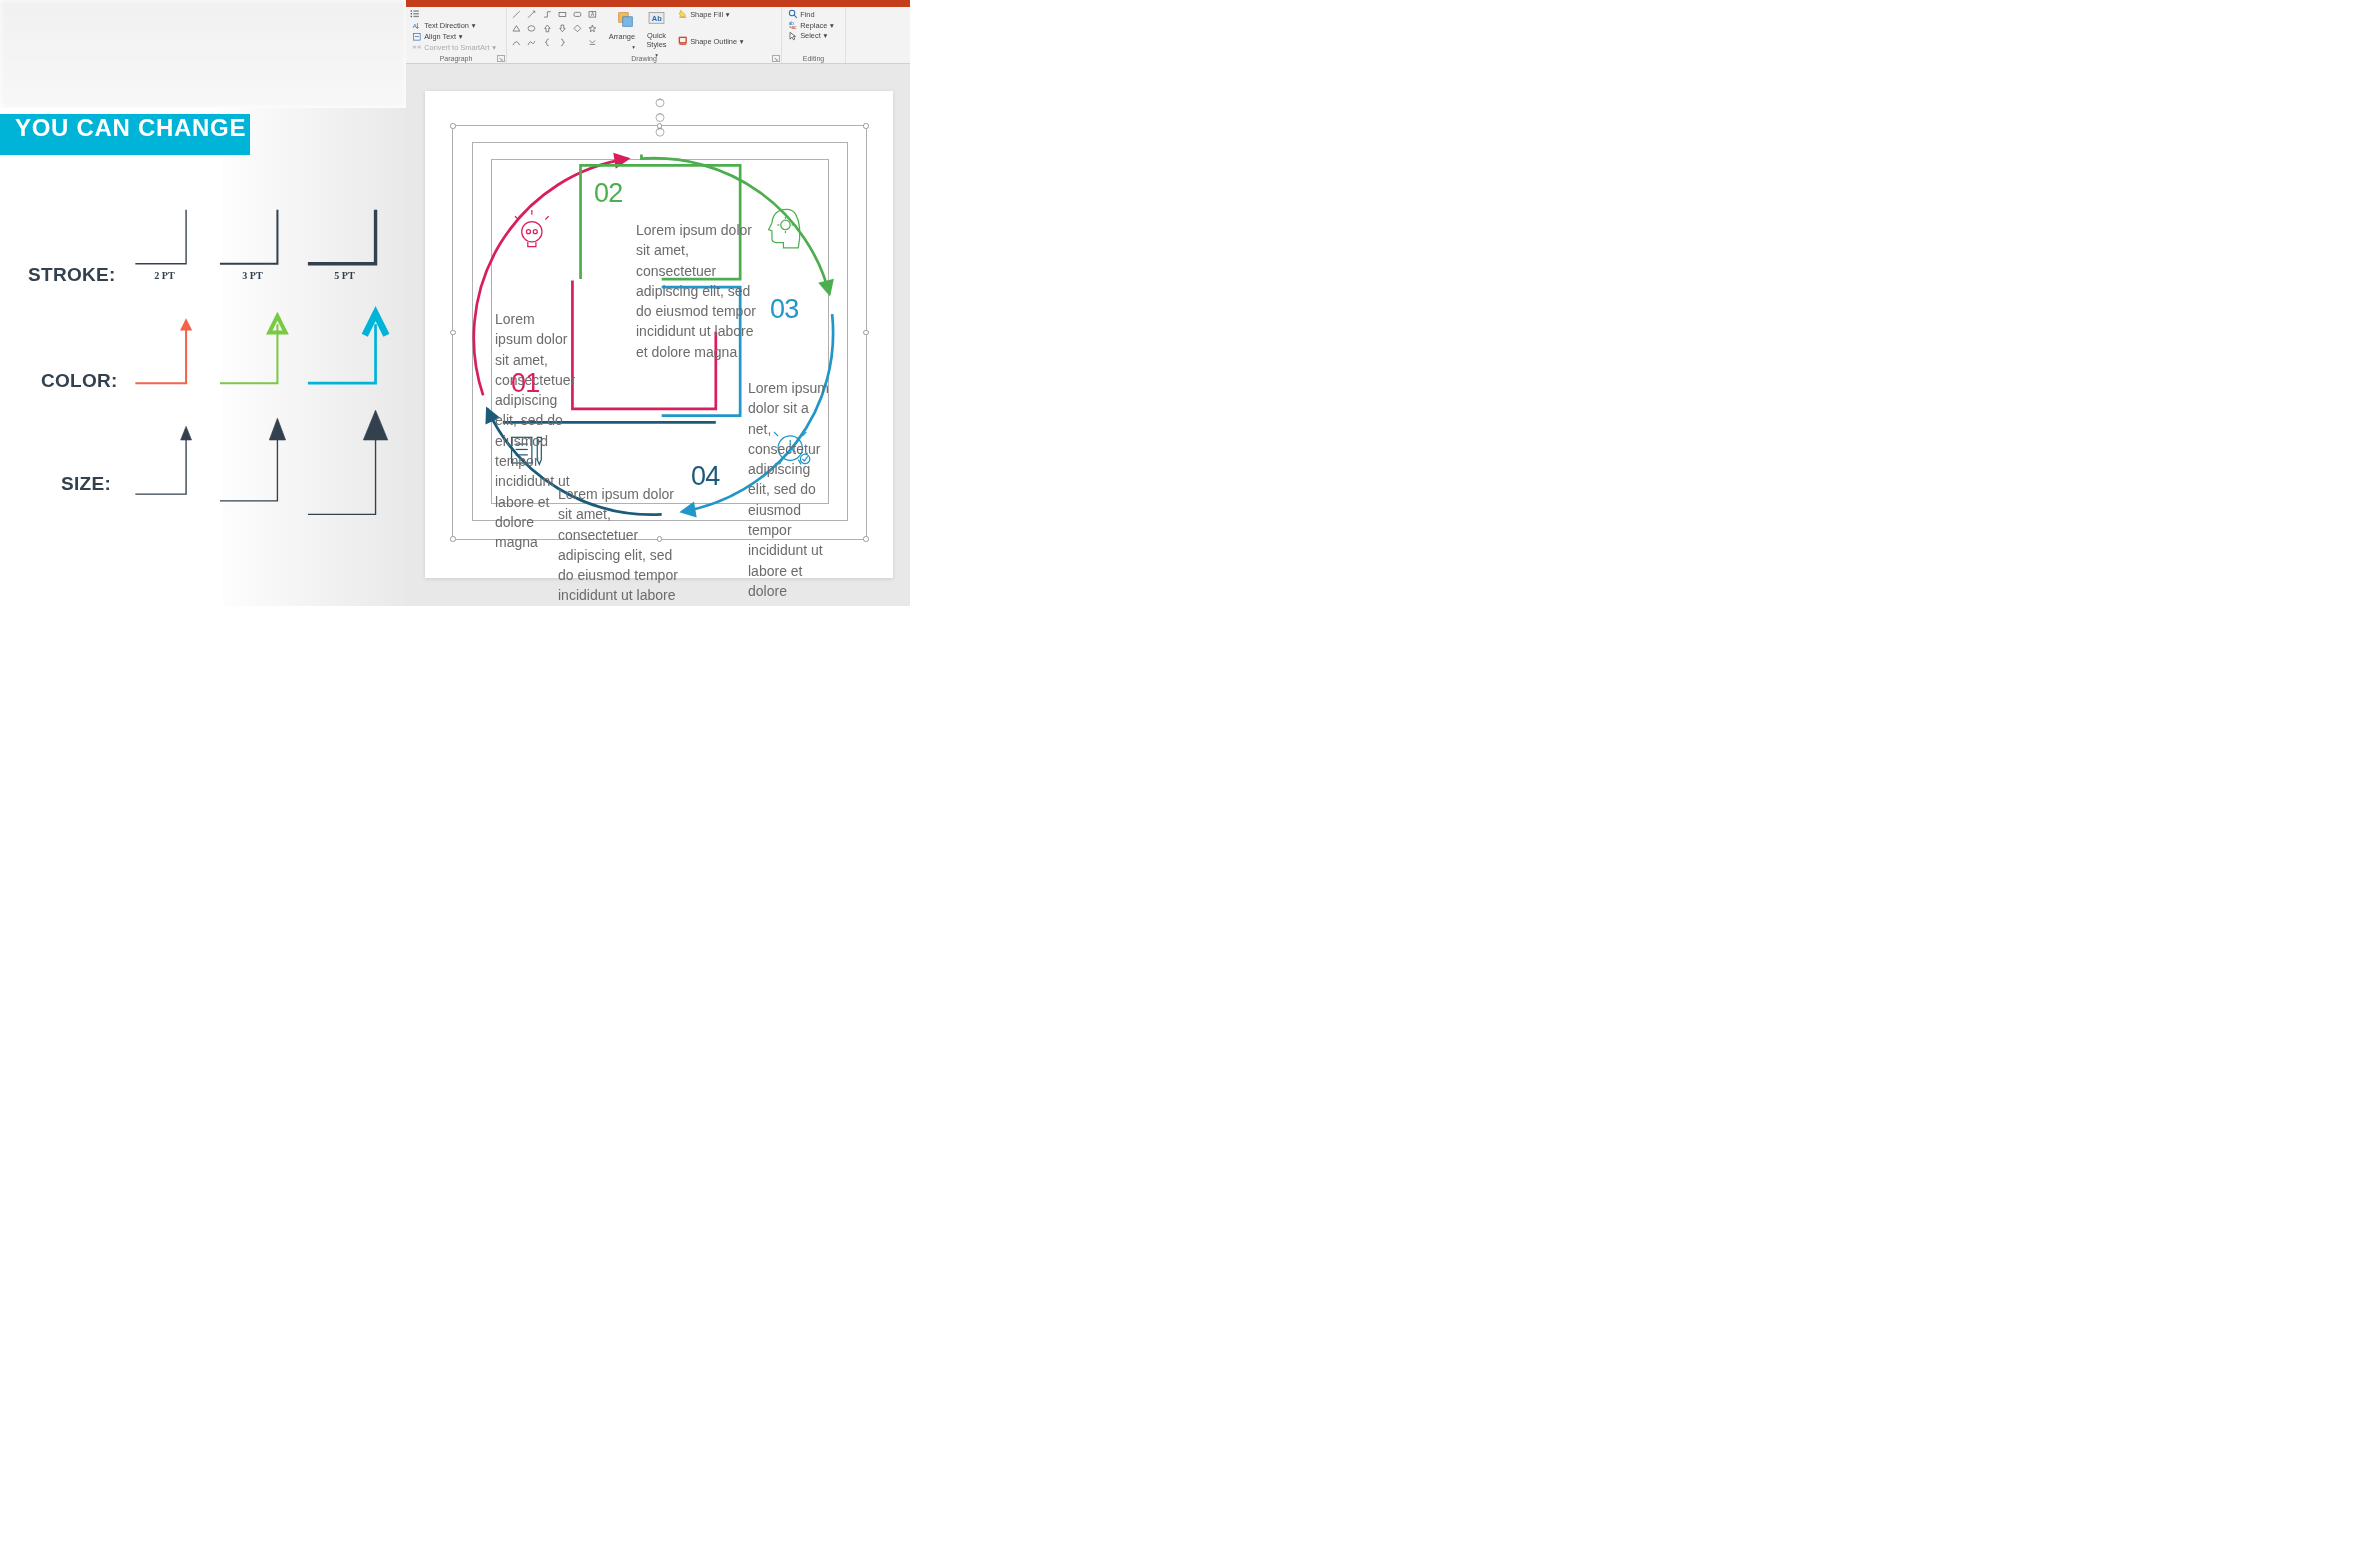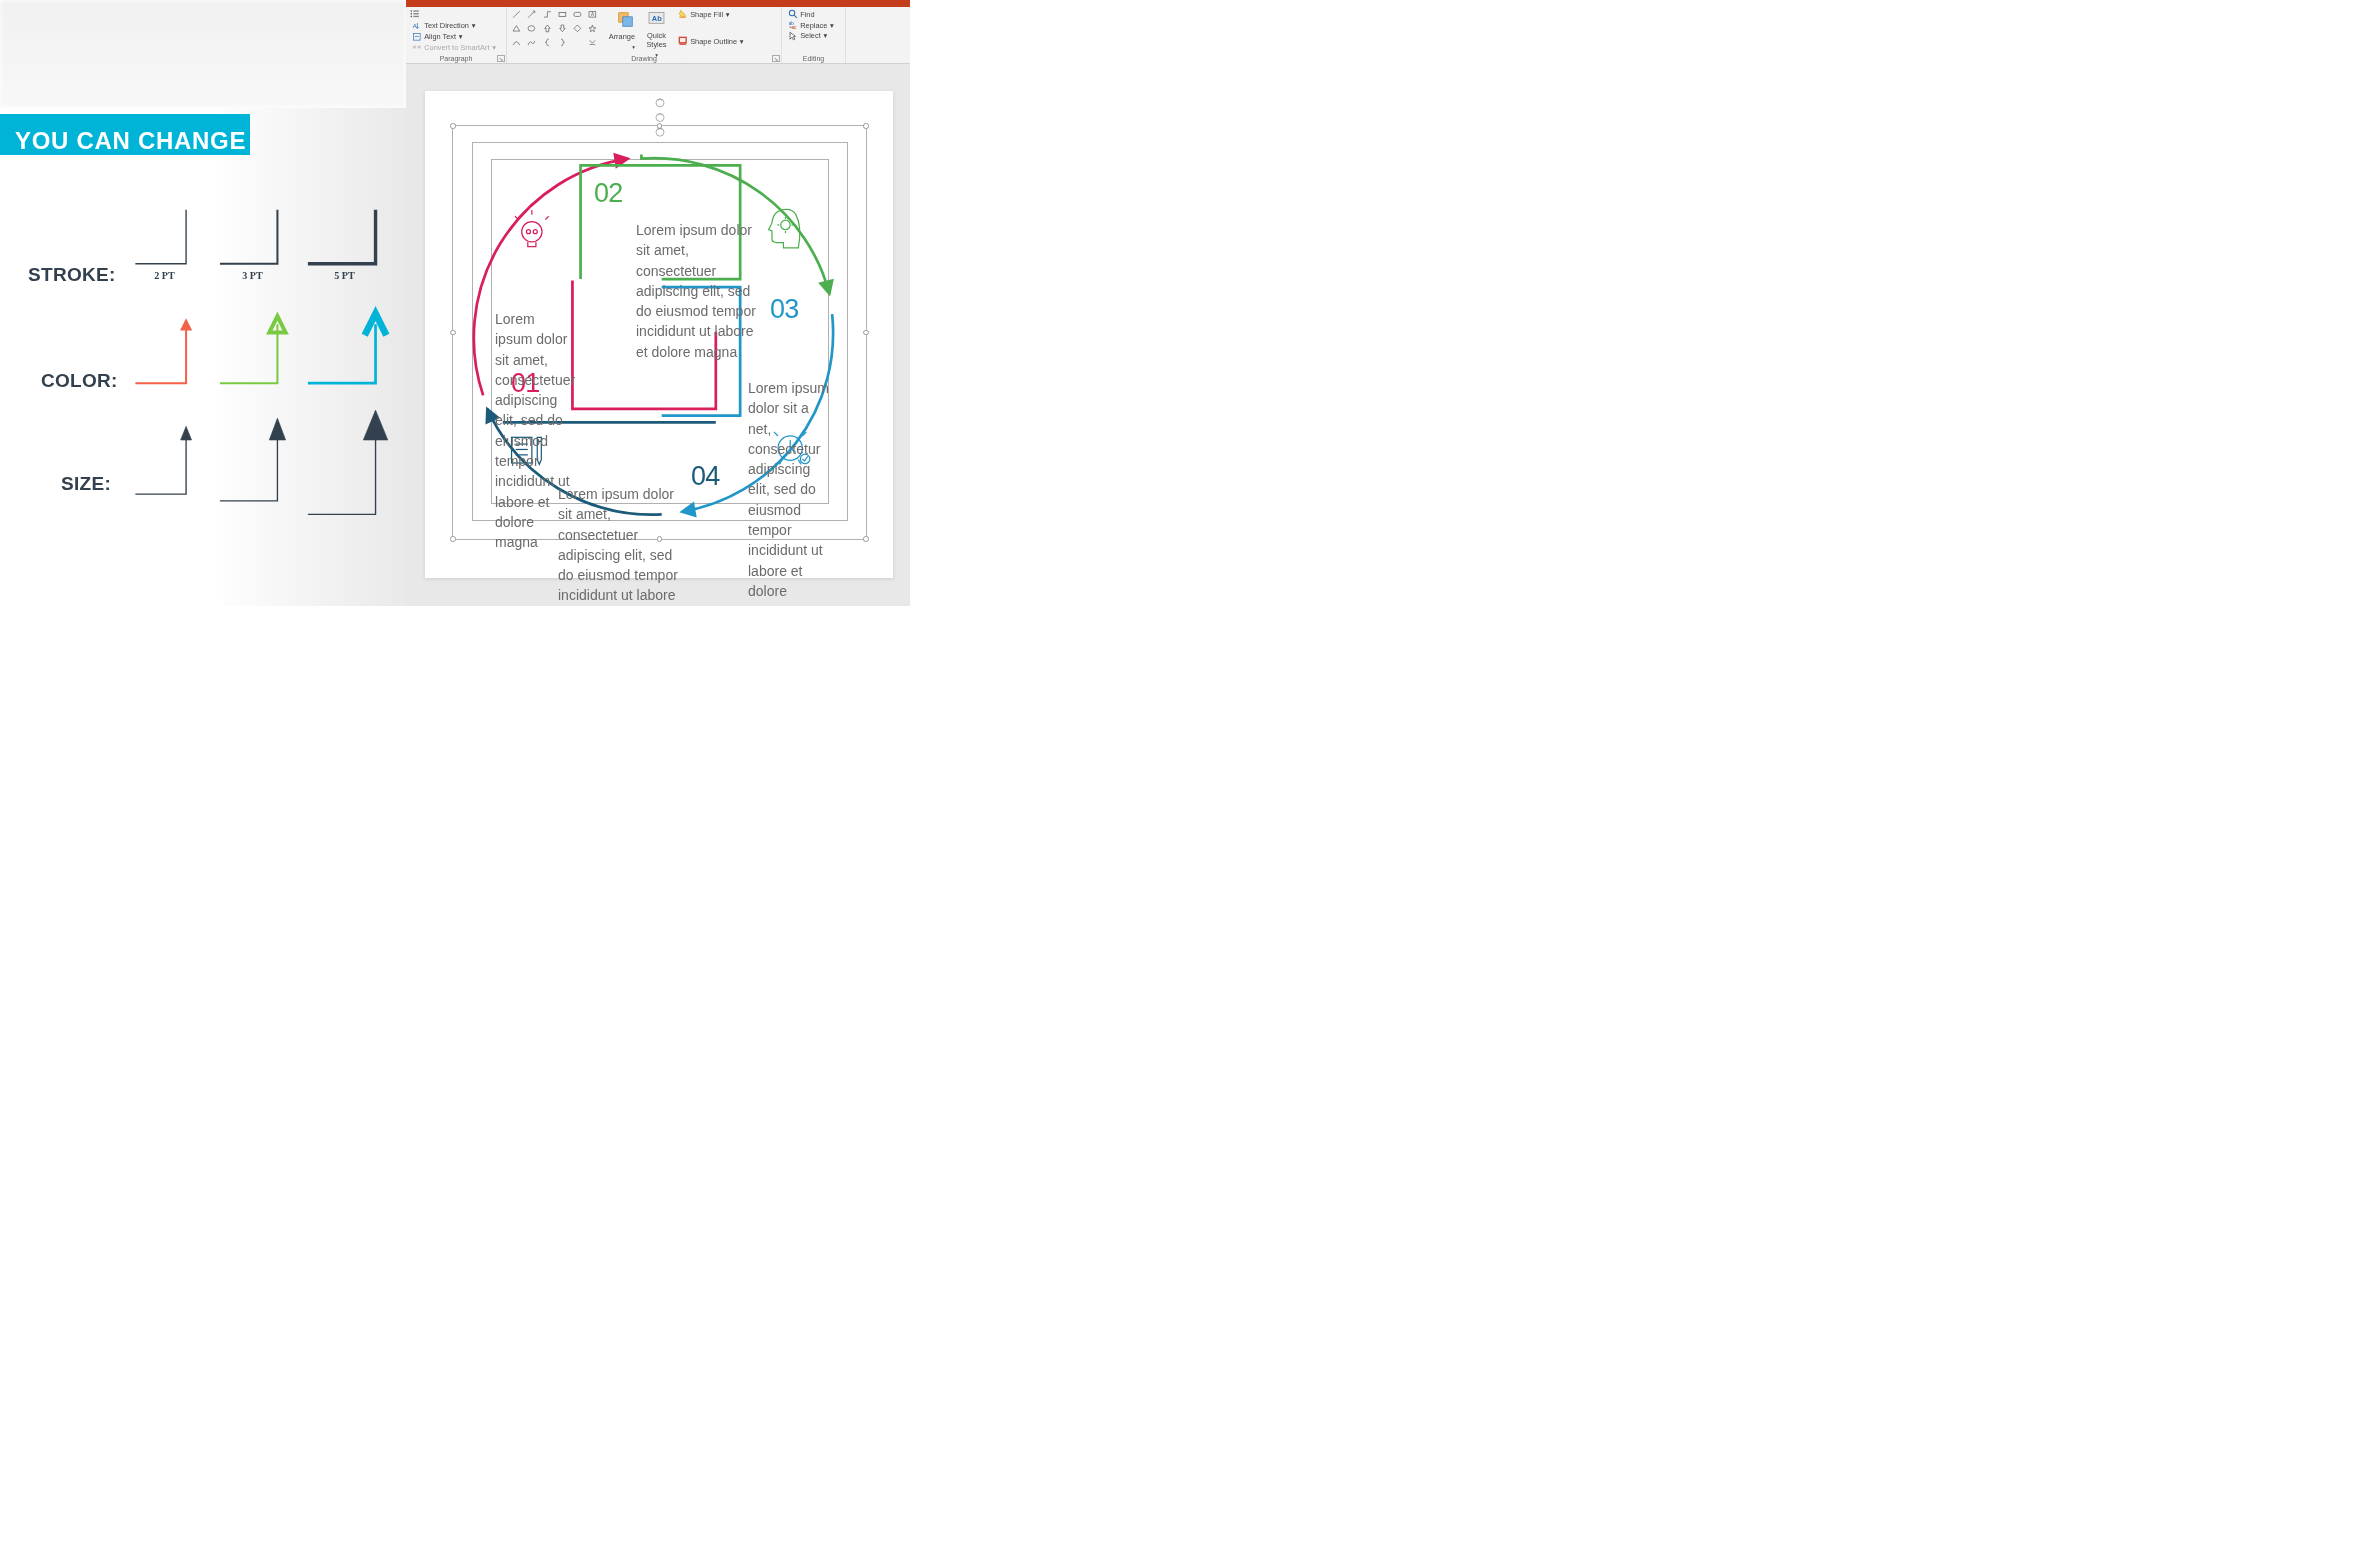--- a/index.html
+++ b/index.html
@@ -7,21 +7,21 @@
 
 .container { display: flex; width: 100%; height: 100%; }
 .left-panel { width: 406px; height: 100%; background: #fff; position: relative; filter: blur(0); }
 .right-panel { flex: 1; height: 100%; background: #f0f0f0; position: relative; }
 
 
 .left-top-blur { position: absolute; top: 0; left: 0; right: 0; height: 108px; background: linear-gradient(#e8e8e8, #f4f4f4); filter: blur(2px); opacity: 0.6; }
 .left-bottom-white { position: absolute; top: 108px; left: 0; width: 223px; bottom: 0; background: #fff; }
 .left-bottom-gray { position: absolute; top: 108px; left: 223px; right: 0; bottom: 0; background: linear-gradient(to right,#fdfdfd,#e9e9e9); }
 
-.title-bar { position: absolute; top: 114px; left: 0; width: 250px; height: 41px; background: #00b4d8; display: flex; align-items: flex-end; padding-left: 15px; }
+.title-bar { position: absolute; top: 114px; left: 0; width: 250px; height: 41px; background: #00b4d8; display: flex; align-items: flex-start; padding-left: 15px; }
 .title-bar span { font-family: "Arial Black", Impact, sans-serif; font-weight: 900; font-size: 24px; color: #fff; letter-spacing: 0.7px; }
 .legend-label { font-family: "Arial Black", Impact, sans-serif; font-weight: 900; font-size: 19px; color: #33414e; letter-spacing: 0.3px; position: absolute; }
 
 
 .ribbon-bg { position: absolute; top: 0; left: 0; right: 0; height: 6.8px; background: #c43e1c; }
 .ribbon { position: absolute; top: 6.8px; left: 0; right: -4px; height: 57px; background: #f3f3f3; border-bottom: 0.7px solid #d0d0d0; display: flex; font-size: 7.4px; color: #444; }
 .ribbon-group { border-right: 0.7px solid #e0e0e0; display: flex; flex-direction: column; justify-content: space-between; padding: 2px 4px 0 4px; height: 100%; position: relative; }
 .ribbon-group-label { text-align: center; font-size: 7px; color: #666; padding: 1.4px 0 0.7px; }
 .ribbon-btn { display: flex; align-items: center; gap: 2.7px; padding: 0.7px 2px; white-space: nowrap; cursor: default; }
 .ribbon-icon { width: 9.5px; height: 9.5px; display: inline-flex; align-items: center; justify-content: center; }

